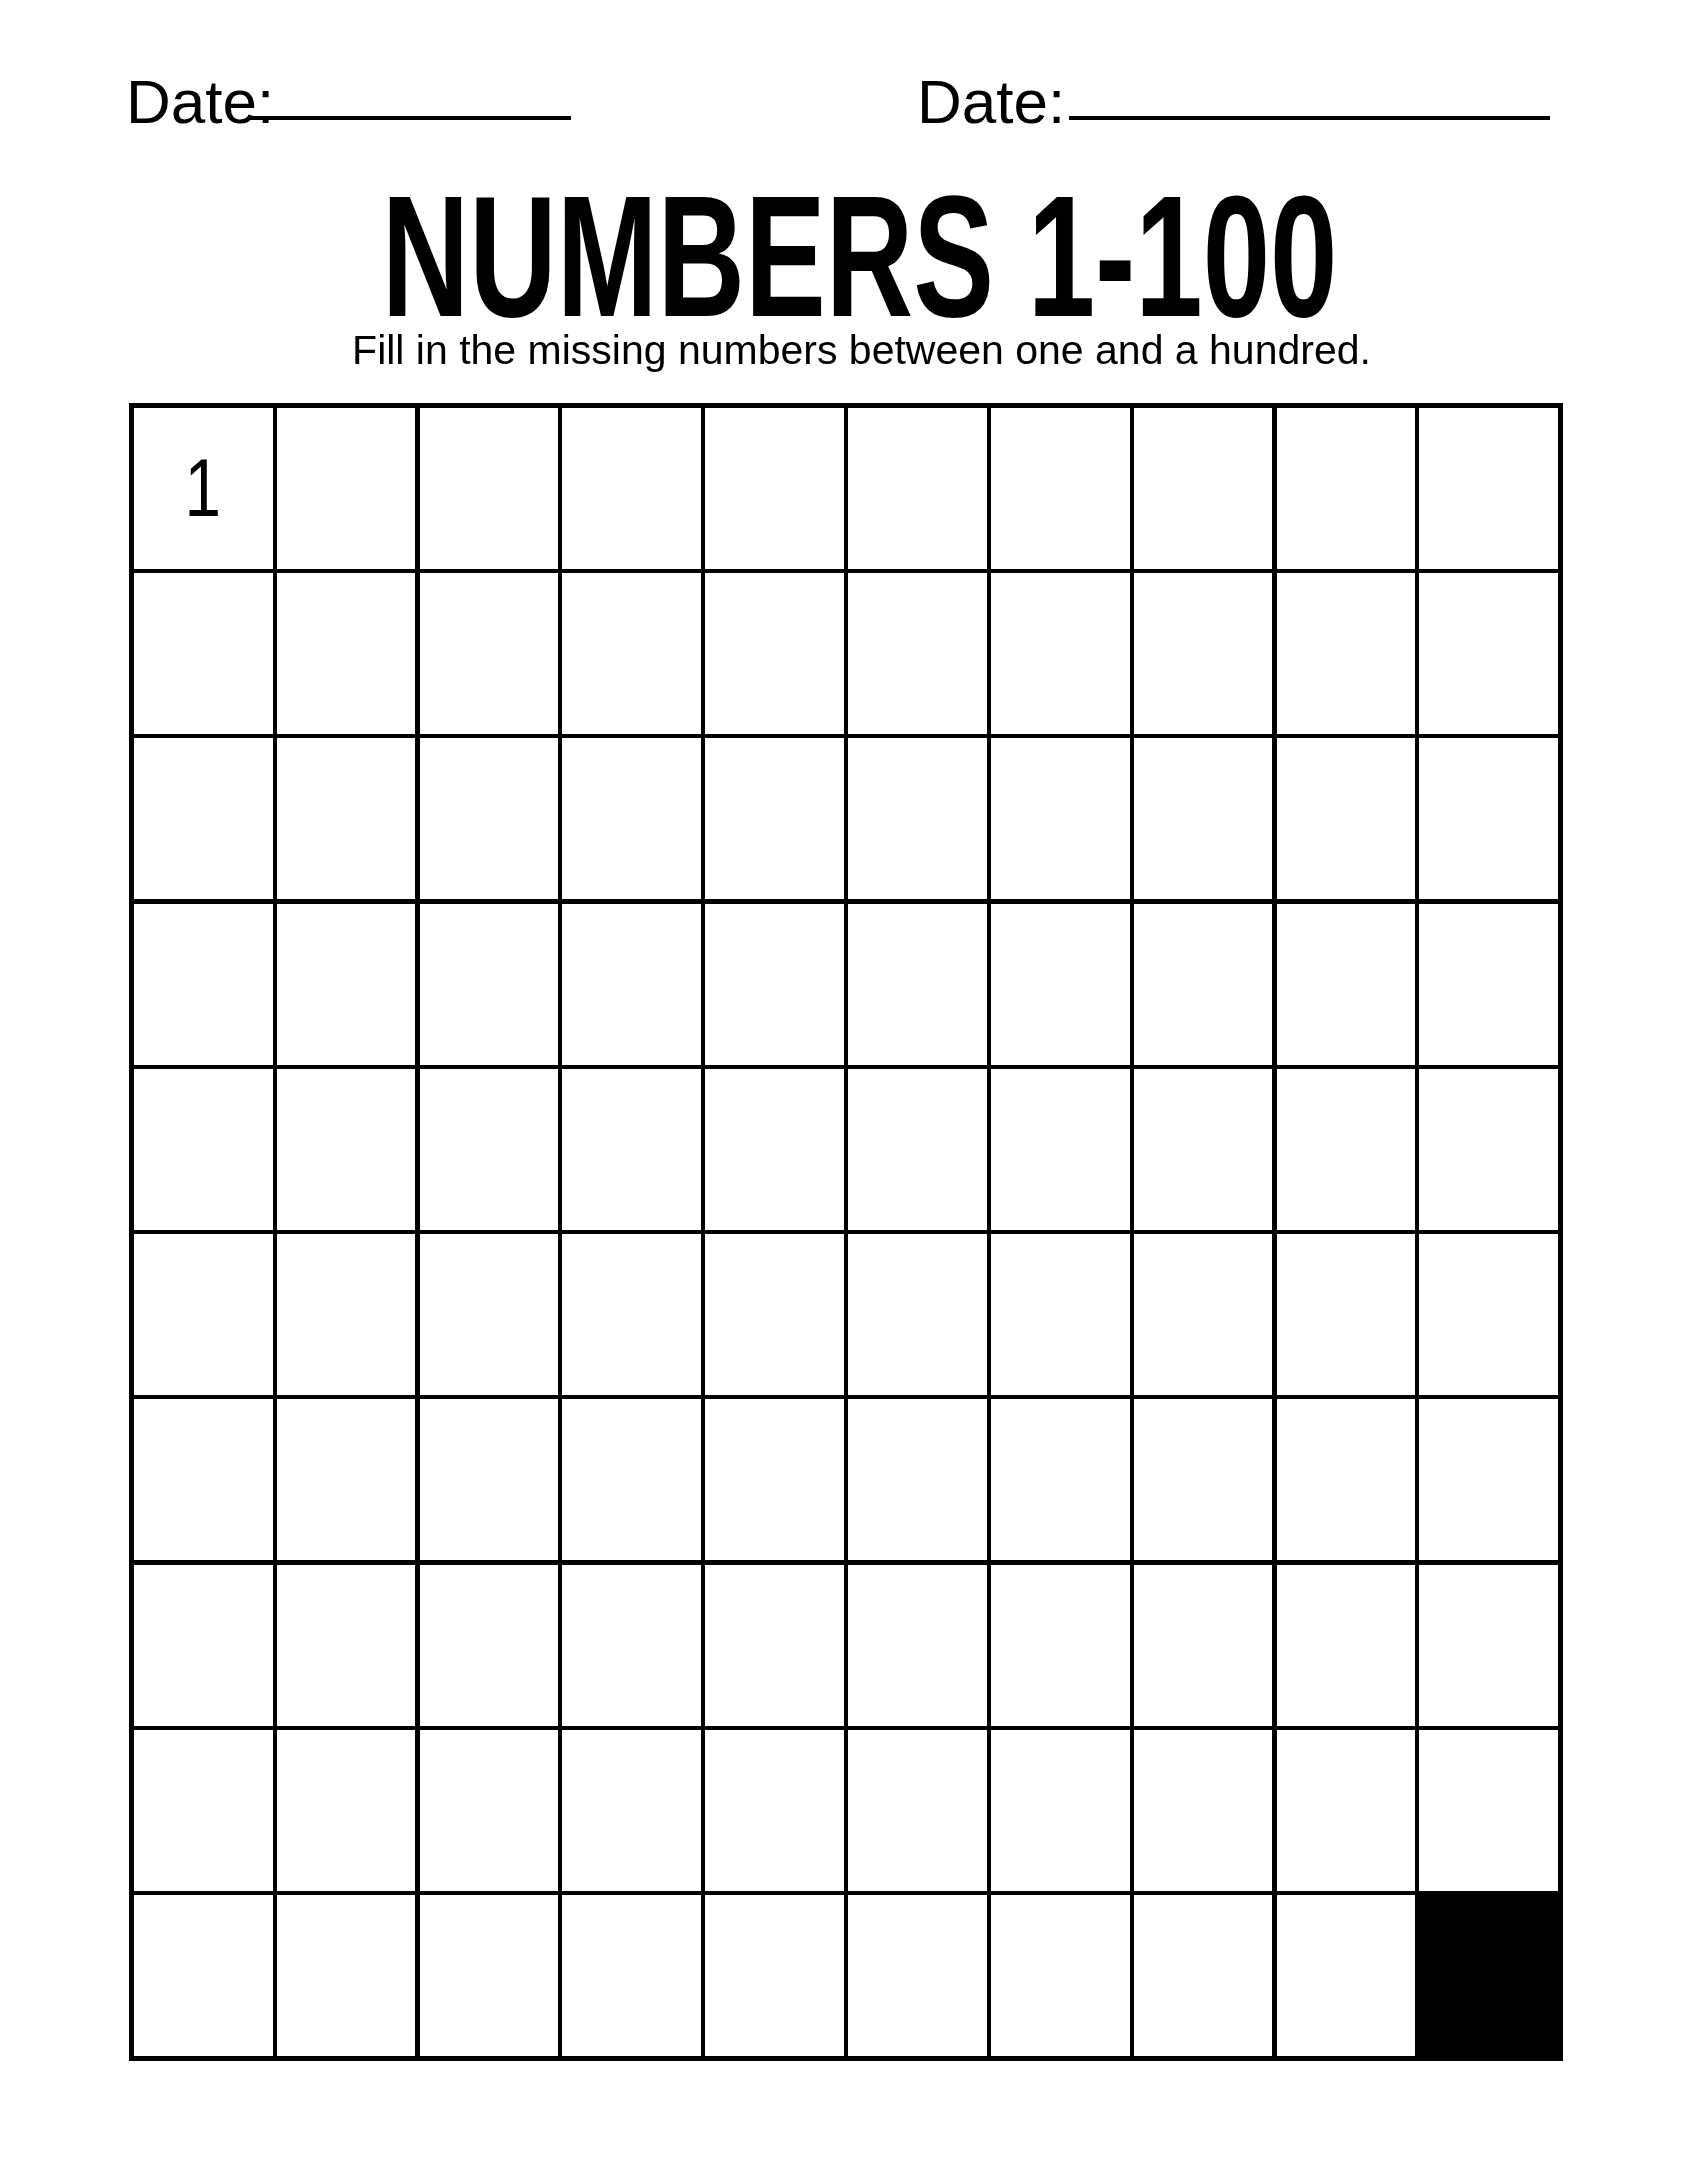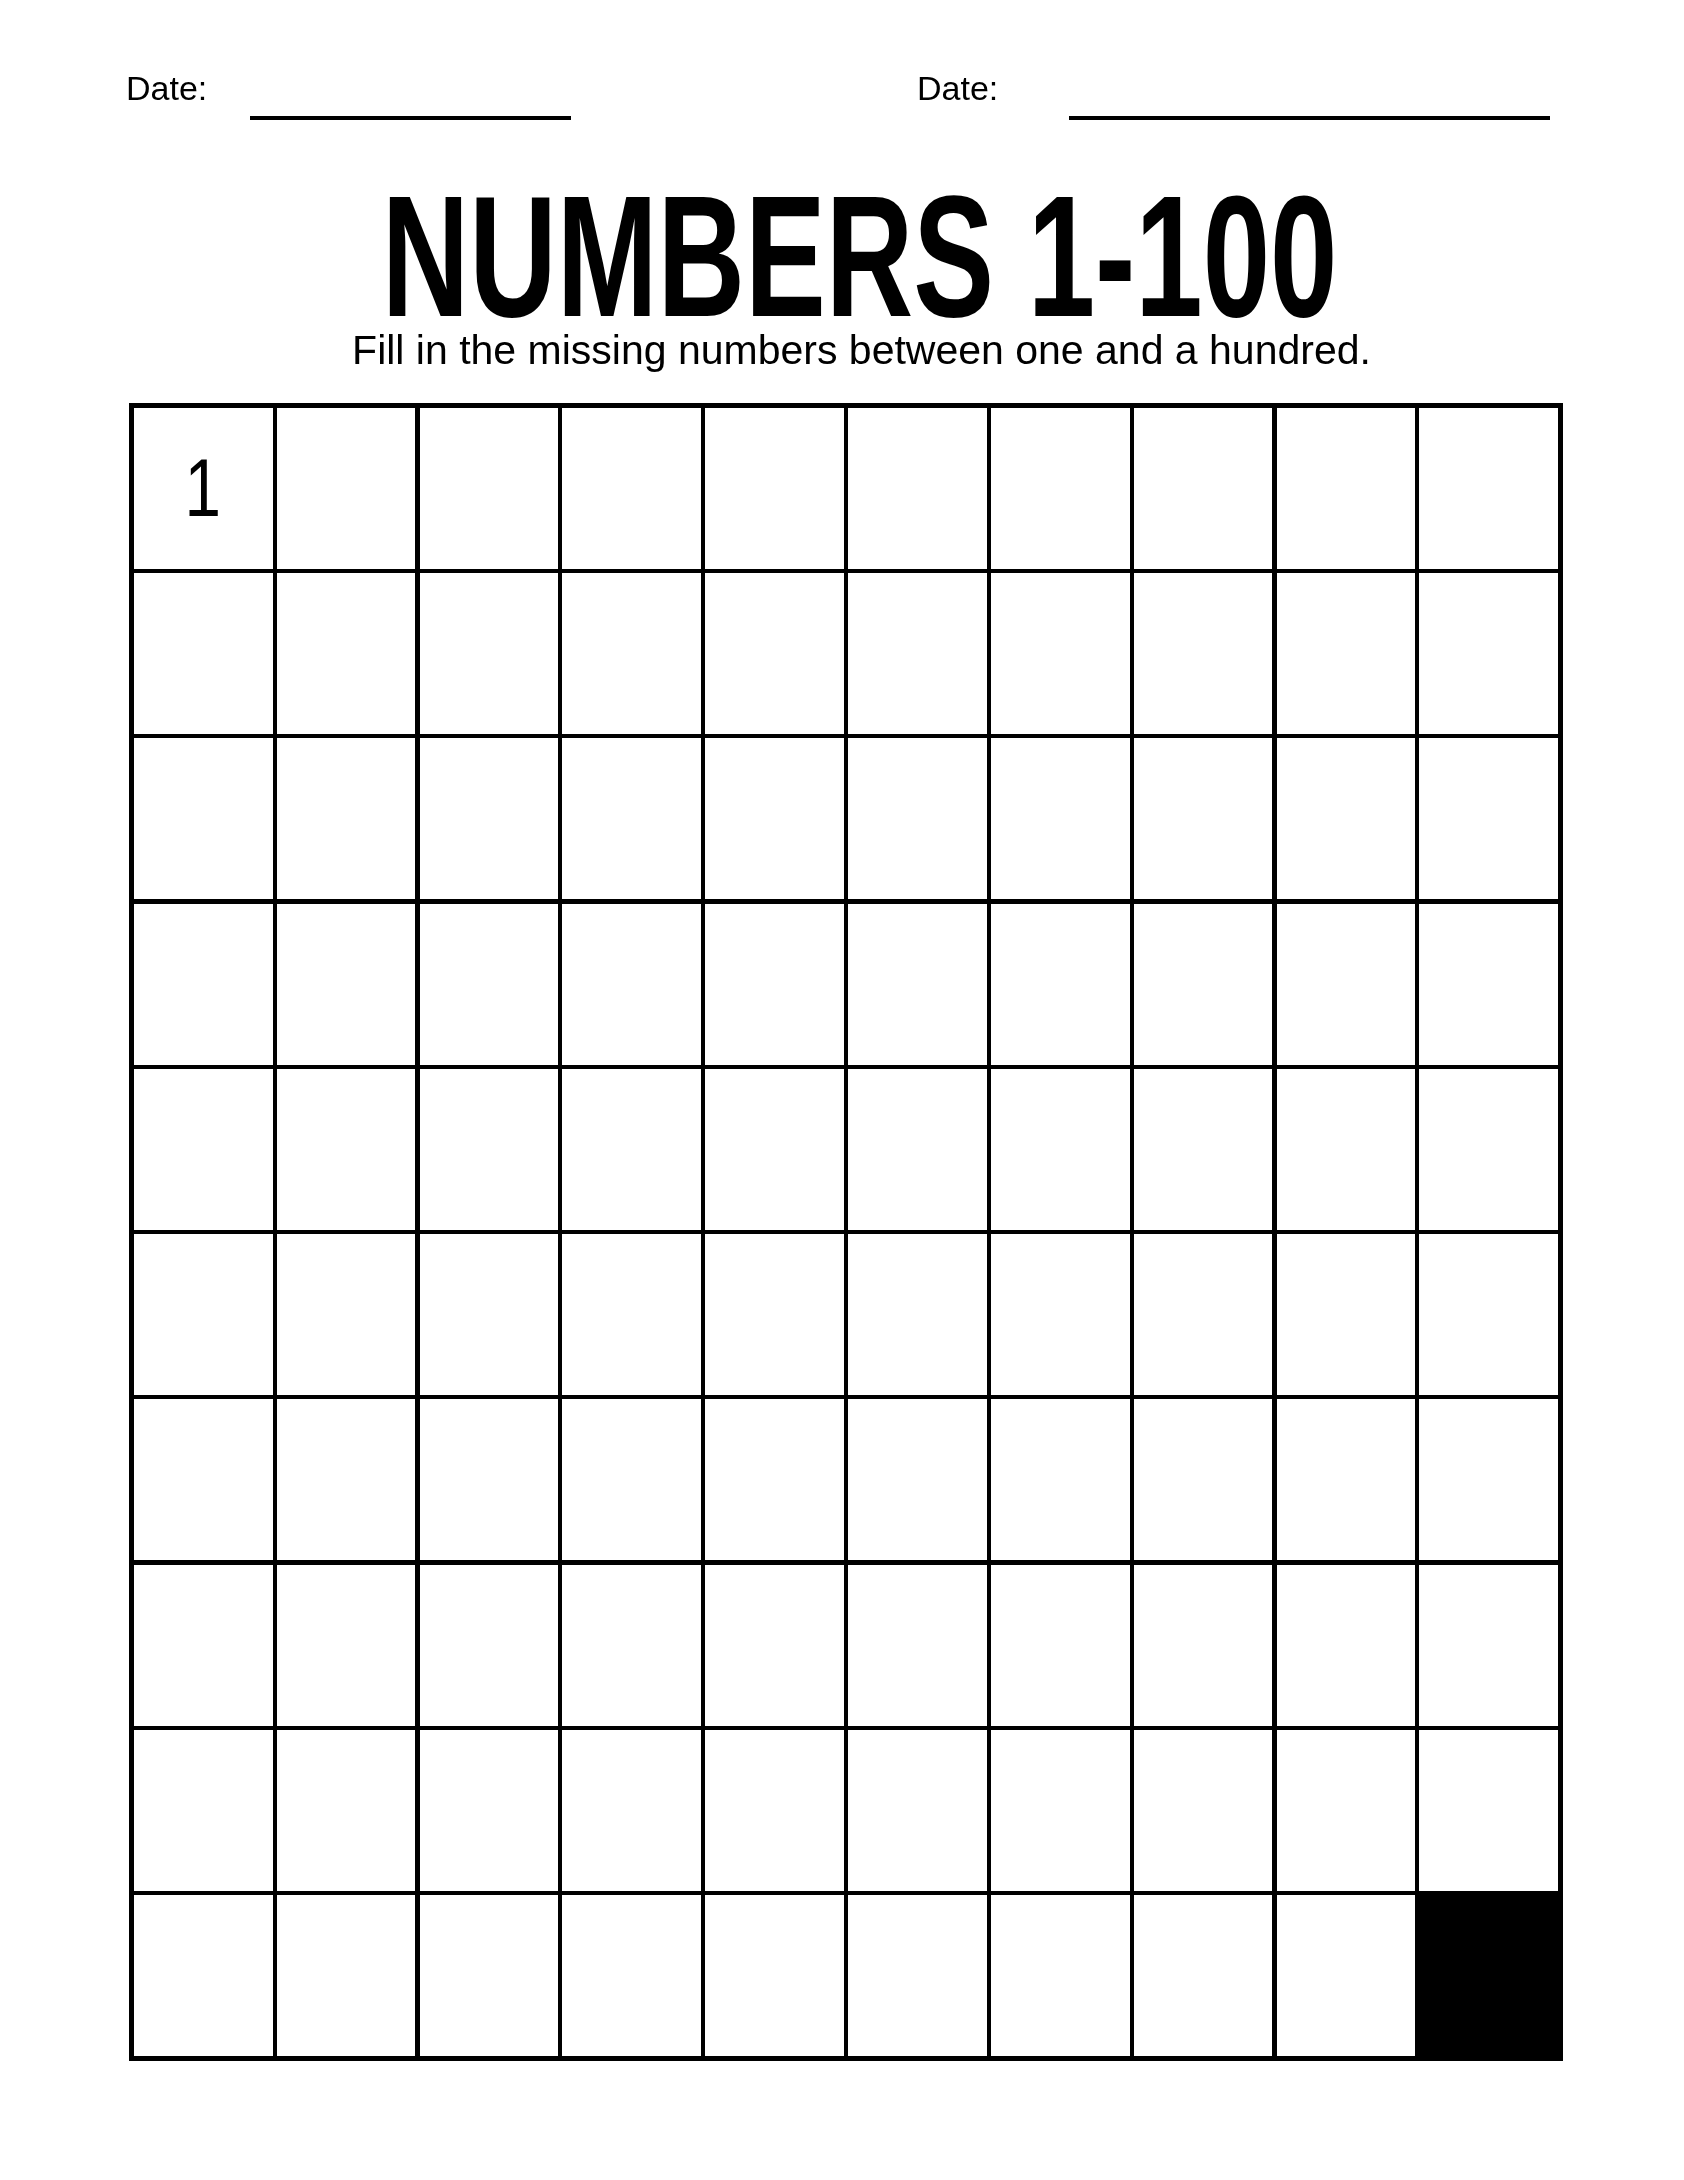--- a/index.html
+++ b/index.html
@@ -12,21 +12,21 @@
     background: var(--page-bg, #ffffff);
     font-family: "Liberation Sans", sans-serif;
     color: var(--ink, #000000);
     overflow: hidden;
   }
 
   
   .hdr-label {
     position: absolute;
     line-height: 1;
-    font-size: 34px;
+    font-size: 62px;
     white-space: nowrap;
   }
   .date-label { left: 126px; top: 71px; }
   .name-label { left: 917px; top: 71px; }
 
   .blank-line {
     position: absolute;
     height: 0;
     border-top: 4.3px solid var(--ink, #000000);
   }

